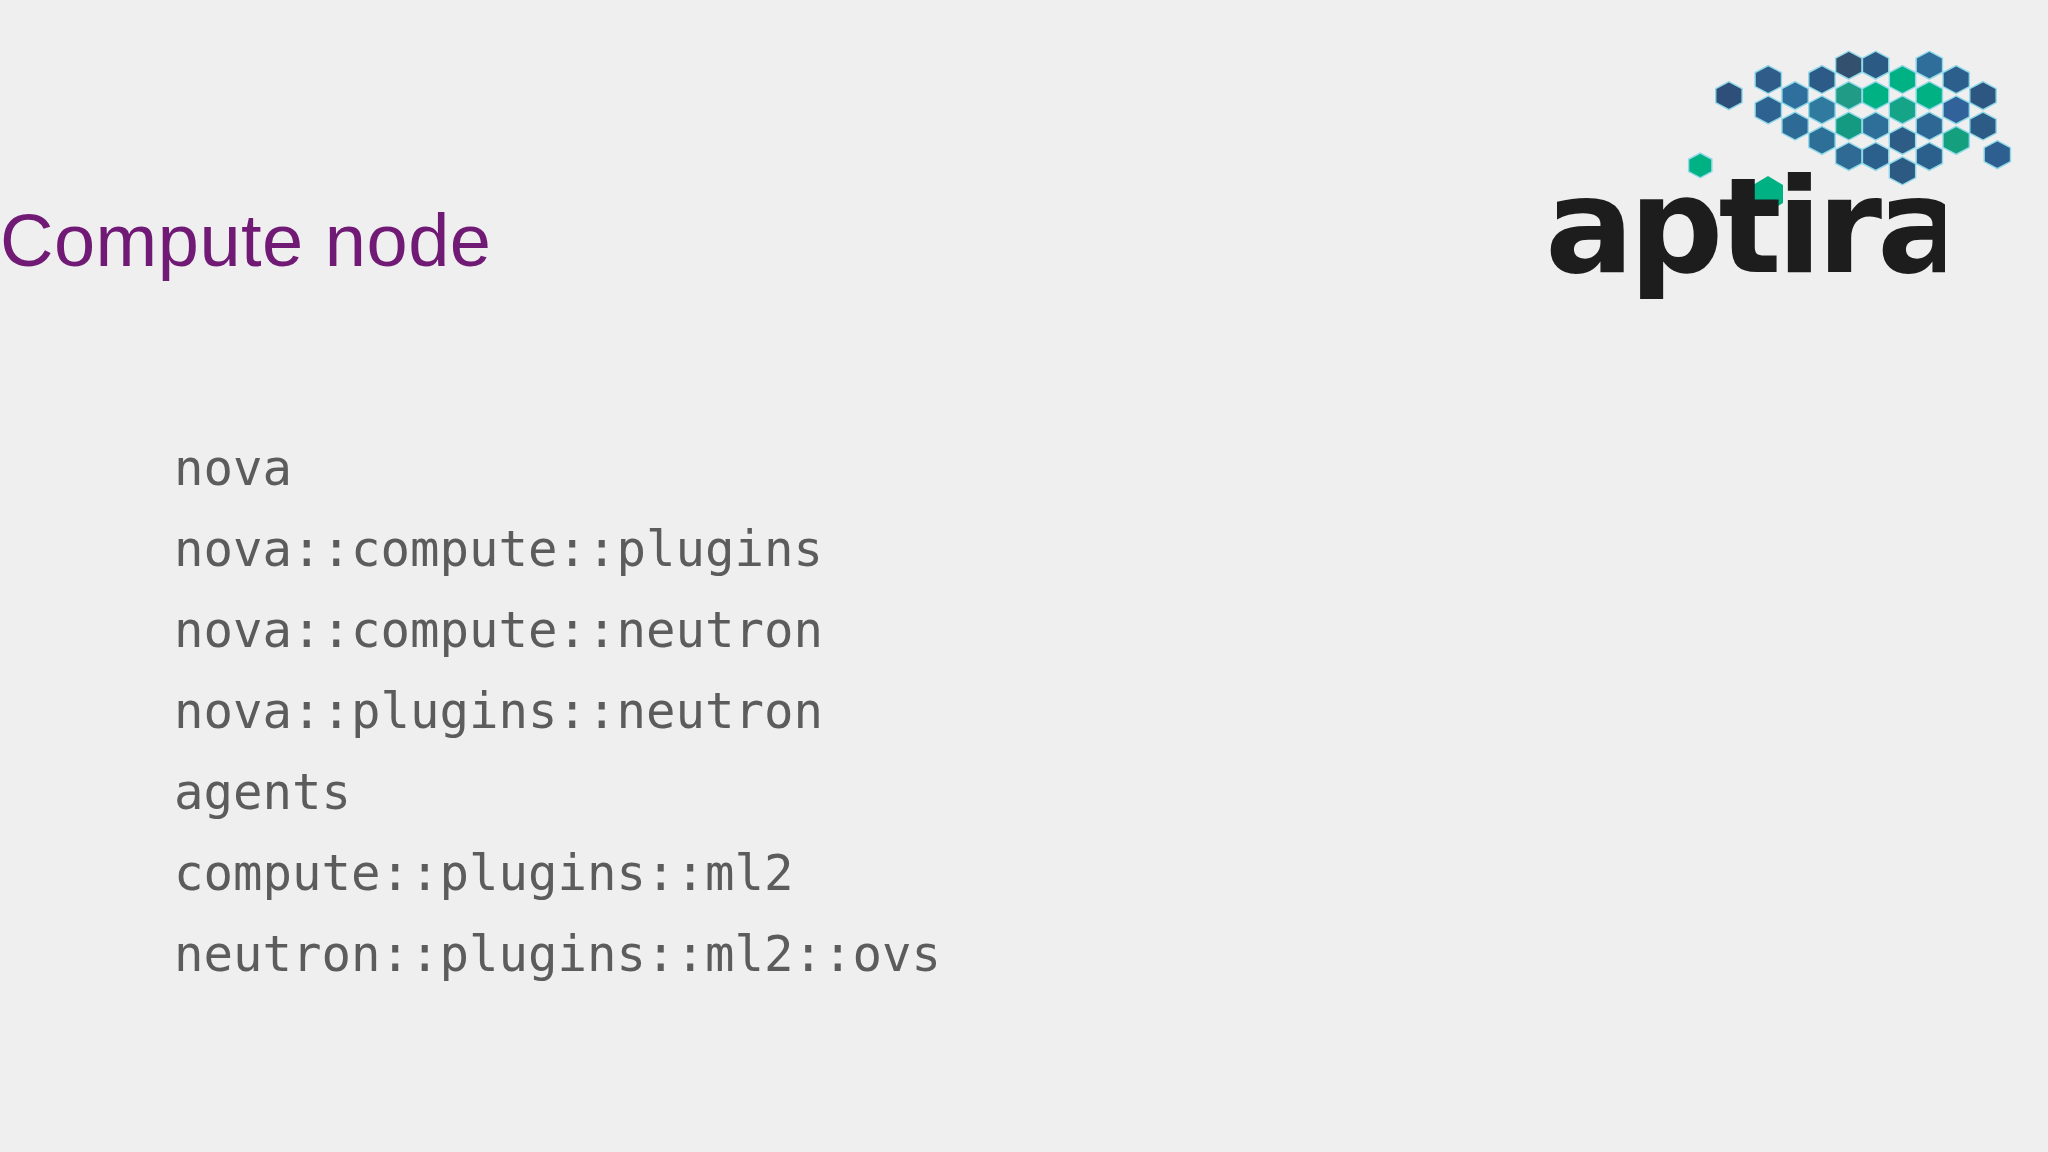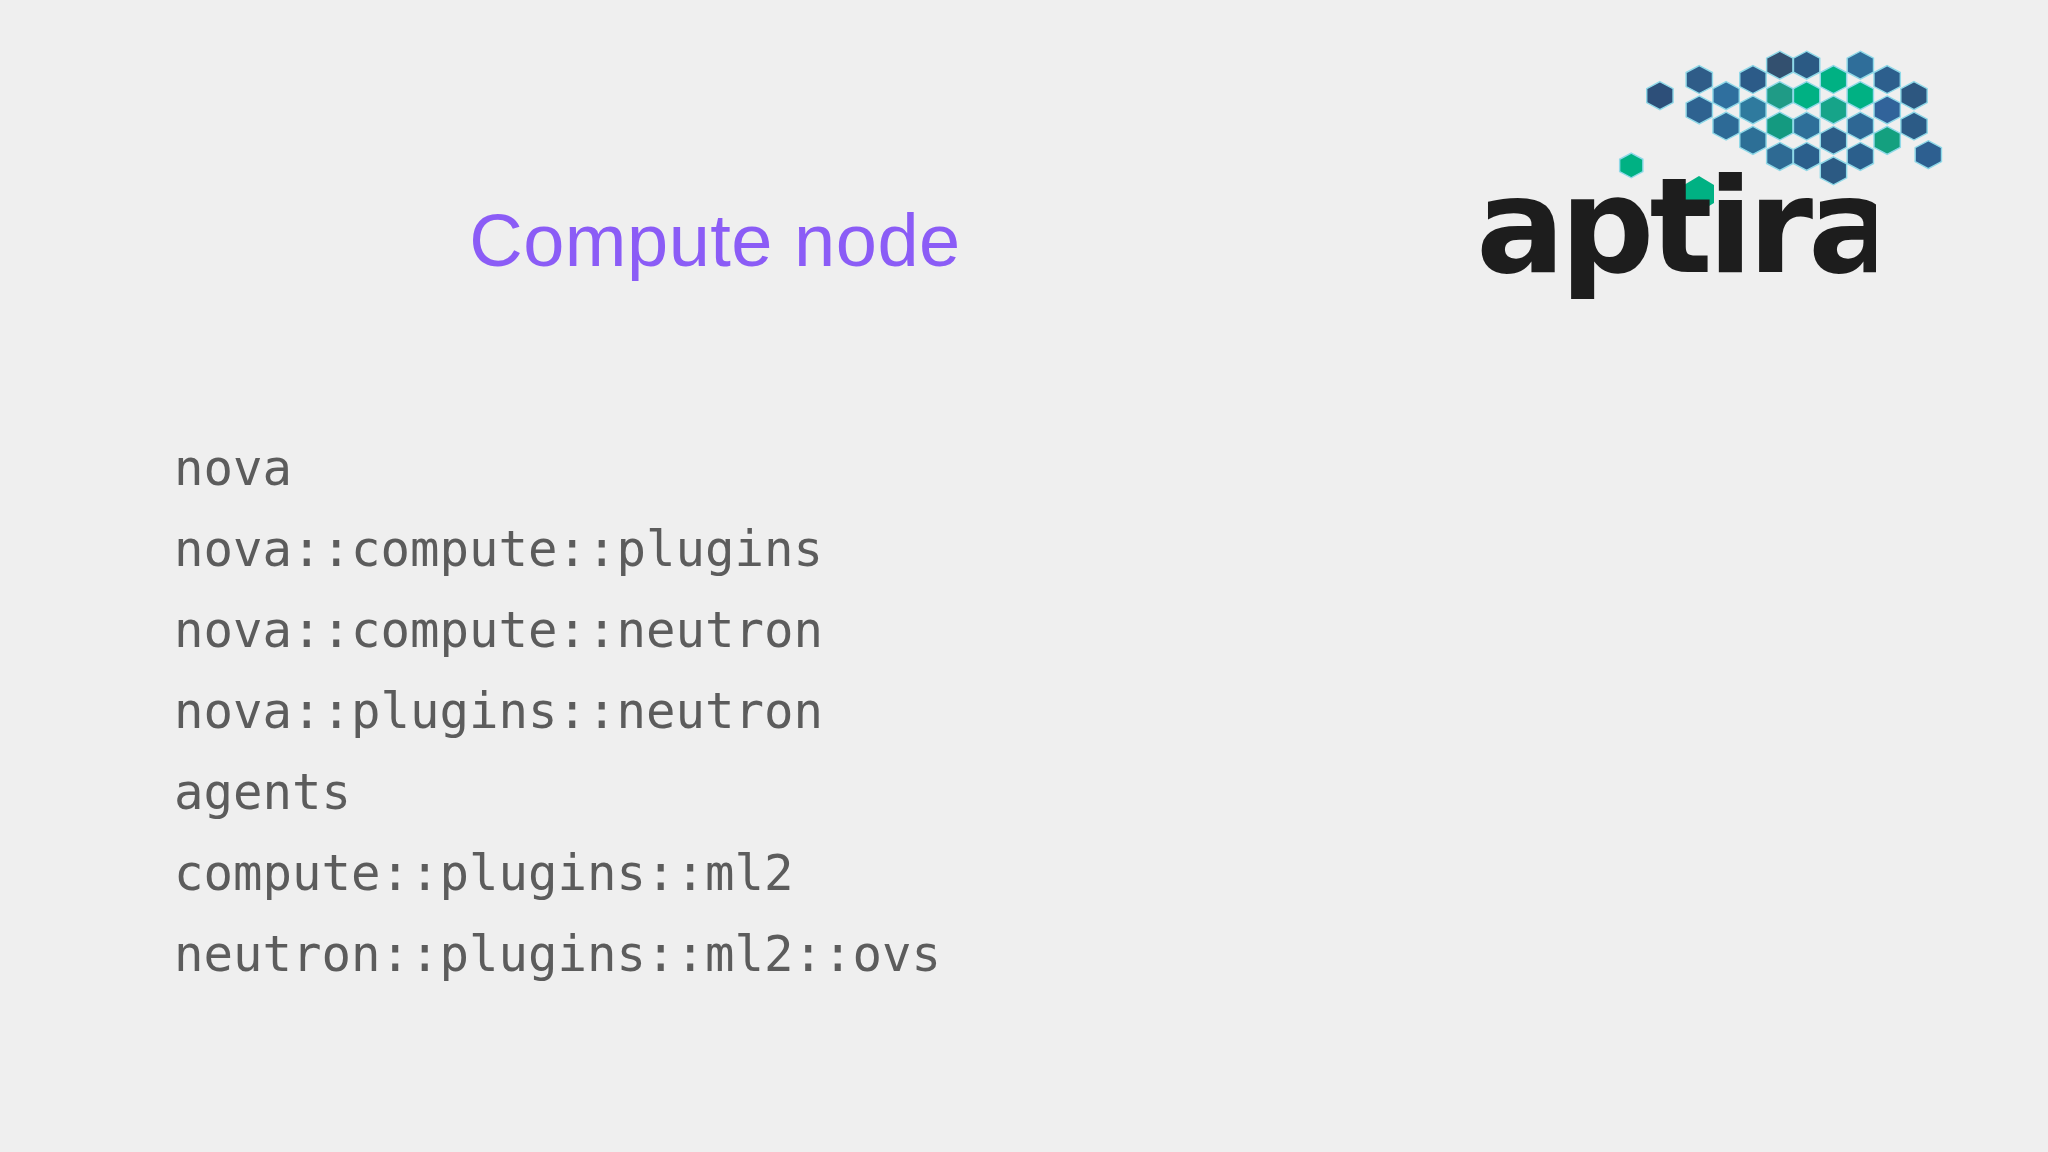--- a/index.html
+++ b/index.html
@@ -15,25 +15,25 @@
     overflow: hidden;
     position: relative;
   }
 
   
   #slide-title {
     position: absolute;
     left: 0;
     top: 204px;
     width: 1430px;
-    text-align: center;
+    text-align: left;
     font-family: "Liberation Sans", sans-serif;
     font-size: 74px;
     font-weight: 400;
-    color: #8b5cf6;
+    color: #701a75;
     letter-spacing: 0.5px;
     line-height: 1;
     white-space: nowrap;
   }
 
   
   #class-list {
     position: absolute;
     left: 174px;
     top: 428px;
@@ -48,21 +48,21 @@
     color: #5c5c5c;
     line-height: 81px;
     height: 81px;
     white-space: pre;
     letter-spacing: 0px;
   }
 
   
   #aptira-logo {
     position: absolute;
-    left: 1476px;
+    left: 1545px;
     top: 28px;
     width: 470px;
     height: 280px;
   }
   #logo-hexmesh {
     position: absolute;
     left: 132px;
     top: 0px;
     width: 340px;
     height: 180px;

